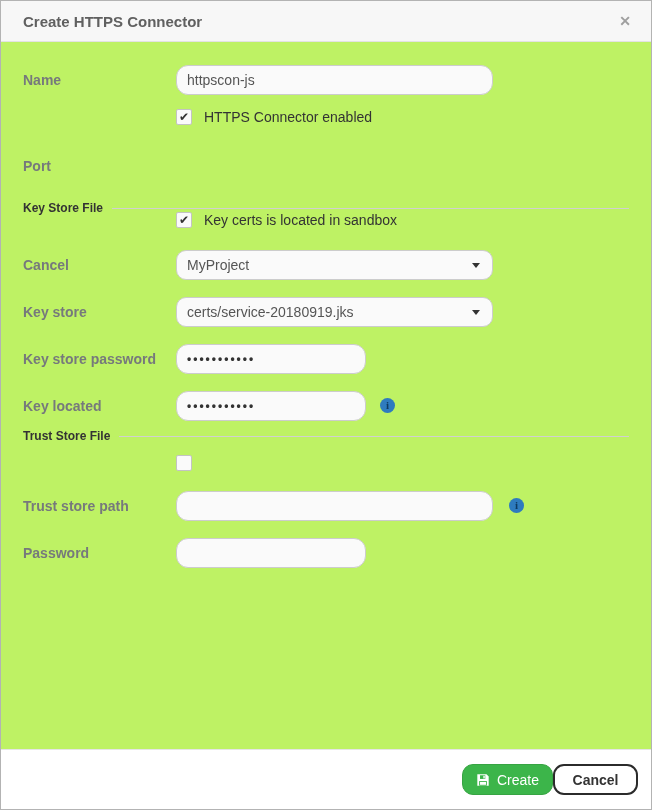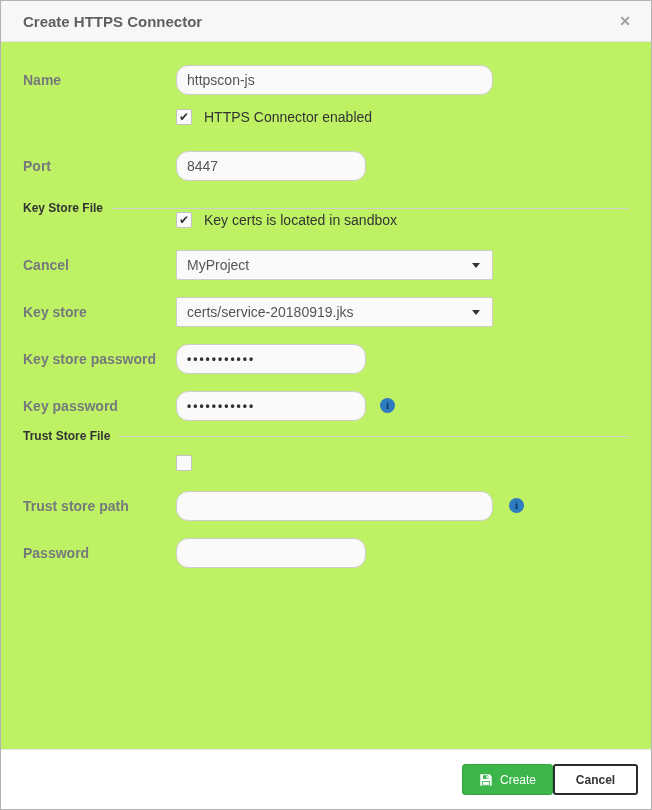--- a/index.html
+++ b/index.html
@@ -53,21 +53,21 @@
   }
   .txt.wide  { width:317px; }
   .txt.short { width:190px; }
   .txt.pwd { font-size:12px; font-weight:bold; letter-spacing:2px; color:#333; }
   
   .select {
     position:absolute; left:175px; top:0;
     width:317px; height:30px;
     background:#fafafa;
     border:1px solid #ccc;
-    border-radius:2px;
+    border-radius:10px;
     font-size:14px; color:#555;
     line-height:28px;
     padding:0 24px 0 10px;
     cursor:pointer;
   }
   .caret {
     position:absolute; right:12px; top:12px;
     width:0; height:0;
     border-left:4px solid transparent;
     border-right:4px solid transparent;
@@ -120,23 +120,23 @@
   .dialog-footer {
     position:absolute; left:0; right:0; bottom:0;
     height:60px;
     border-top:1px solid #e5e5e5;
     background:#fff;
     display:flex; align-items:center; justify-content:flex-end;
     padding-right:13px;
   }
   .btn {
     height:31px;
-    border-radius:3px;
+    border-radius:11px;
     font-family:"Liberation Sans", sans-serif;
-    font-size:12px;
+    font-size:14px;
     display:inline-flex; align-items:center; justify-content:center;
     cursor:pointer;
   }
   .btn-create {
     width:91px;
     background:#3cb54a;
     border:1px solid #37a443;
     color:#fff;
     gap:7px;
   }
@@ -167,21 +167,20 @@
 
   <div class="check-row" style="top:106px">
     <span class="checkbox">
         <span>✔</span>
       </span>
     <span class="check-label">HTTPS Connector enabled</span>
   </div>
 
   <div class="row" style="top:150px">
     <span class="field-label">Port</span>
-    <input class="txt short" type="text" value="8447" style="">
   </div>
 
   <div class="legend" style="top:200px">
     <span class="legend-text">Key Store File</span>
     <span class="legend-line"></span>
   </div>
 
   <div class="check-row" style="top:209px">
     <span class="checkbox">
         <span>✔</span>
@@ -204,21 +203,21 @@
       <span class="caret"></span>
     </div>
   </div>
 
   <div class="row" style="top:343px">
     <span class="field-label">Key store password</span>
     <input class="txt short pwd" type="text" value="•••••••••••" style="">
   </div>
 
   <div class="row" style="top:390px">
-    <span class="field-label">Key password</span>
+    <span class="field-label">Key located</span>
     <input class="txt short pwd" type="text" value="•••••••••••" style="">
     <span class="info-icon" style="left:379px">i</span>
   </div>
 
   <div class="legend" style="top:428px">
     <span class="legend-text">Trust Store File</span>
     <span class="legend-line"></span>
   </div>
 
   <div class="check-row" style="top:452px">

